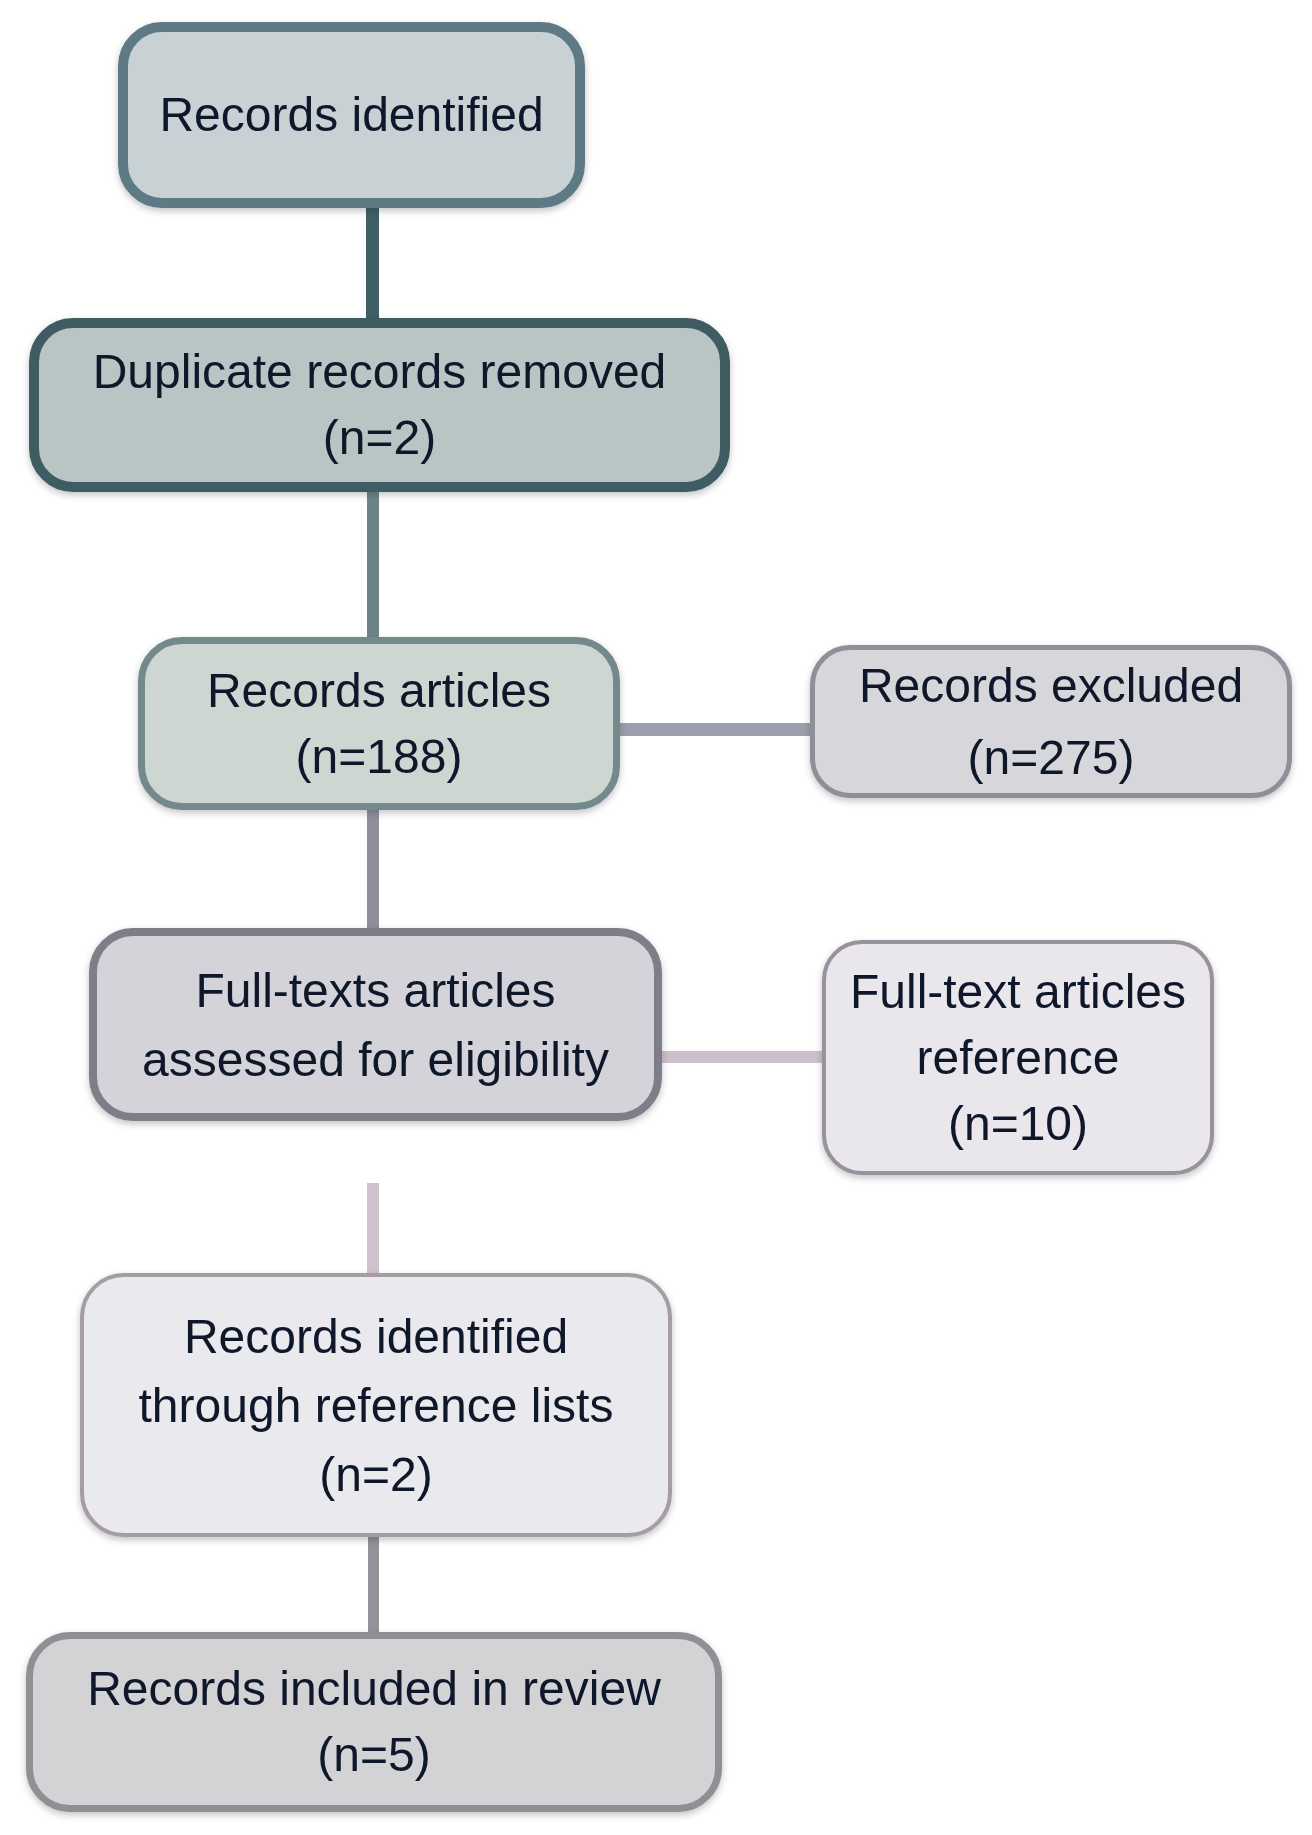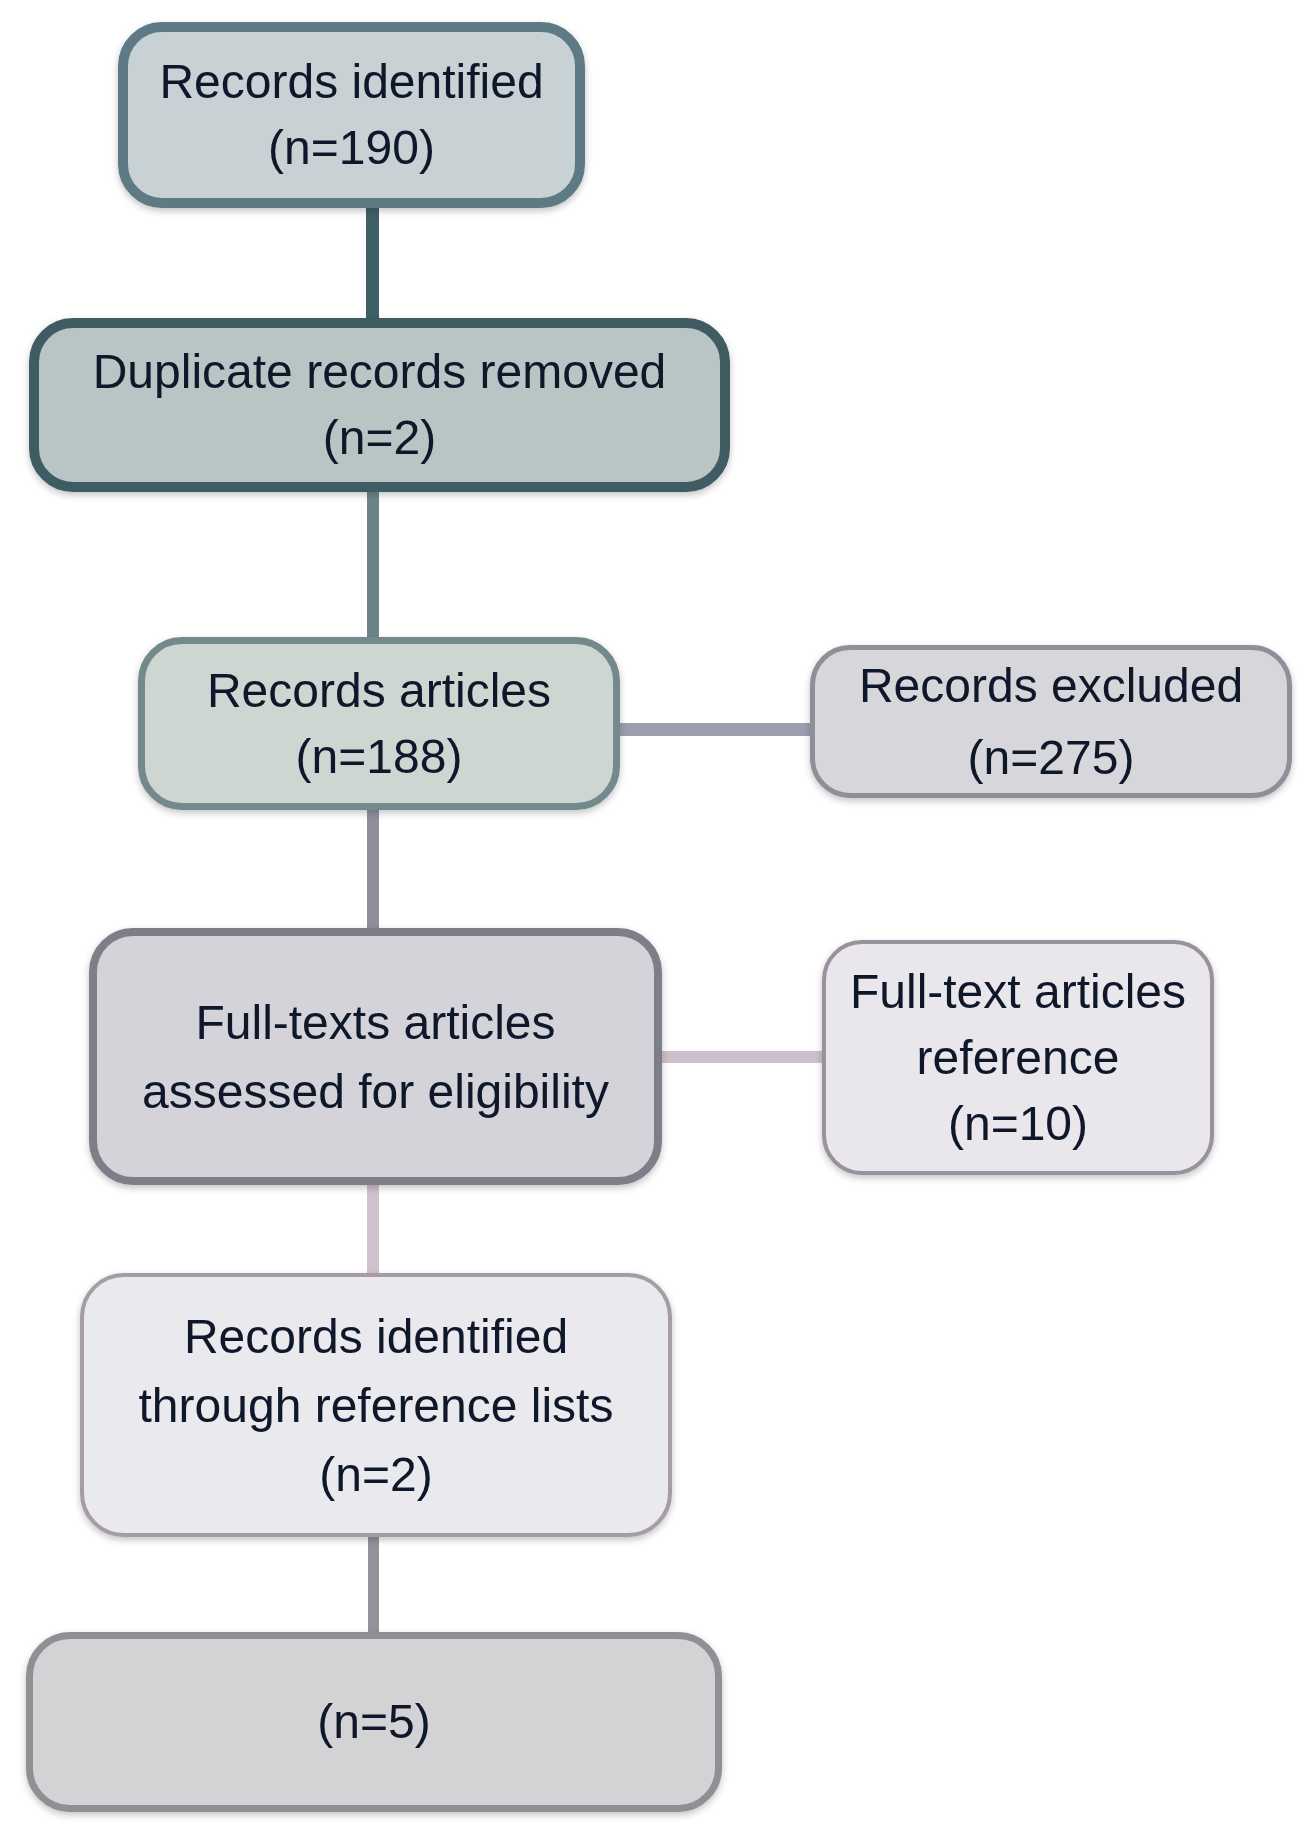--- a/index.html
+++ b/index.html
@@ -34,21 +34,21 @@
   .ln { white-space: nowrap; }
   .conn {
     position: absolute;
     z-index: 1;
   }
   
   .box-identified   { left: 118px; top: 22px;   width: 467px; height: 186px; border-width: 10px; }
   .box-duplicates   { left: 29px;  top: 318px;  width: 701px; height: 174px; border-width: 10px; align-items: center; }
   .box-screened     { left: 138px; top: 637px;  width: 482px; height: 173px; border-width: 7px;  }
   .box-excluded     { left: 810px; top: 645px;  width: 482px; height: 153px; border-width: 5px;  border-radius: 40px; }
-  .box-assessed     { left: 89px;  top: 928px;  width: 573px; height: 257px; border-width: 8px;  line-height: 69px; }
+  .box-assessed     { left: 89px;  top: 928px;  width: 573px; height: 193px; border-width: 8px;  line-height: 69px; }
   .box-ft-excluded  { left: 822px; top: 940px;  width: 392px; height: 235px; border-width: 4px;  border-radius: 40px; line-height: 66px; }
   .box-reflists     { left: 80px;  top: 1273px; width: 592px; height: 264px; border-width: 4px;  line-height: 69px; }
   .box-included     { left: 26px;  top: 1632px; width: 696px; height: 180px; border-width: 7px;  }
   
   .conn-a { left: 366px; top: 198px;  width: 13px;  height: 130px; }
   .conn-b { left: 367px; top: 486px;  width: 12px;  height: 158px; }
   .conn-c { left: 618px; top: 723px;  width: 196px; height: 13px;  }
   .conn-d { left: 367px; top: 804px;  width: 12px;  height: 130px; }
   .conn-e { left: 660px; top: 1051px; width: 164px; height: 12px;  }
   .conn-f { left: 367px; top: 1183px; width: 12px;  height: 96px;  }
@@ -62,21 +62,20 @@
   <div class="conn conn-a" style="background: rgb(61, 95, 102);"></div>
   <div class="conn conn-b" style="background: rgb(109, 132, 135);"></div>
   <div class="conn conn-c" style="background: rgb(157, 158, 173);"></div>
   <div class="conn conn-d" style="background: rgb(143, 143, 156);"></div>
   <div class="conn conn-e" style="background: rgb(205, 192, 204);"></div>
   <div class="conn conn-f" style="background: rgb(207, 194, 206);"></div>
   <div class="conn conn-g" style="background: rgb(146, 146, 154);"></div>
 
   <div class="box box-identified" style="background: rgb(200, 209, 212); border-color: rgb(94, 122, 133);">
     <div class="ln">Records identified</div>
-    <div class="ln">(n=190)</div>
   </div>
 
   <div class="box box-duplicates" style="background: rgb(185, 196, 197); border-color: rgb(63, 92, 99);">
     <div class="ln">Duplicate records removed</div>
     <div class="ln">(n=2)</div>
   </div>
 
   <div class="box box-screened" style="background: rgb(205, 214, 209); border-color: rgb(116, 137, 139);">
     <div class="ln">Records articles</div>
     <div class="ln">(n=188)</div>
@@ -98,16 +97,17 @@
     <div class="ln">(n=10)</div>
   </div>
 
   <div class="box box-reflists" style="background: rgb(234, 233, 237); border-color: rgb(165, 156, 166);">
     <div class="ln">Records identified</div>
     <div class="ln">through reference lists</div>
     <div class="ln">(n=2)</div>
   </div>
 
   <div class="box box-included" style="background: rgb(211, 211, 214); border-color: rgb(143, 143, 148);">
+    <div class="ln">Records included in review</div>
     <div class="ln">(n=5)</div>
   </div>
 
 </div>
 
 </body></html>

